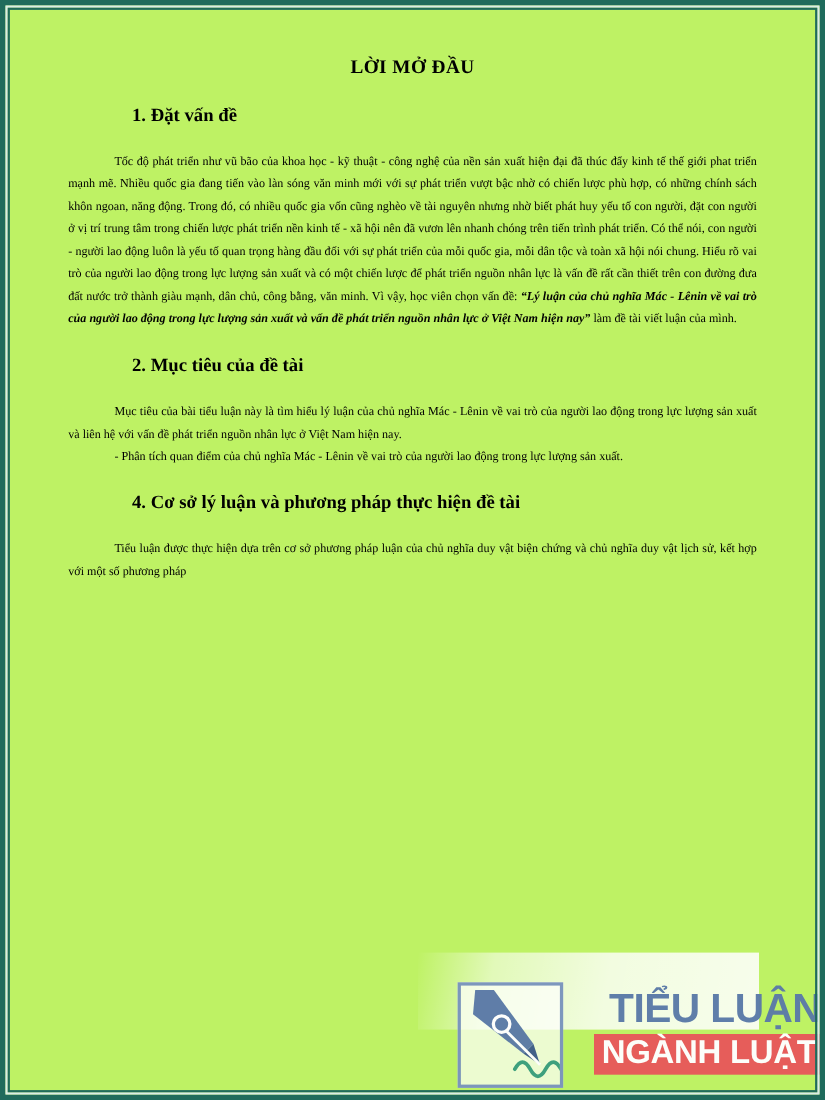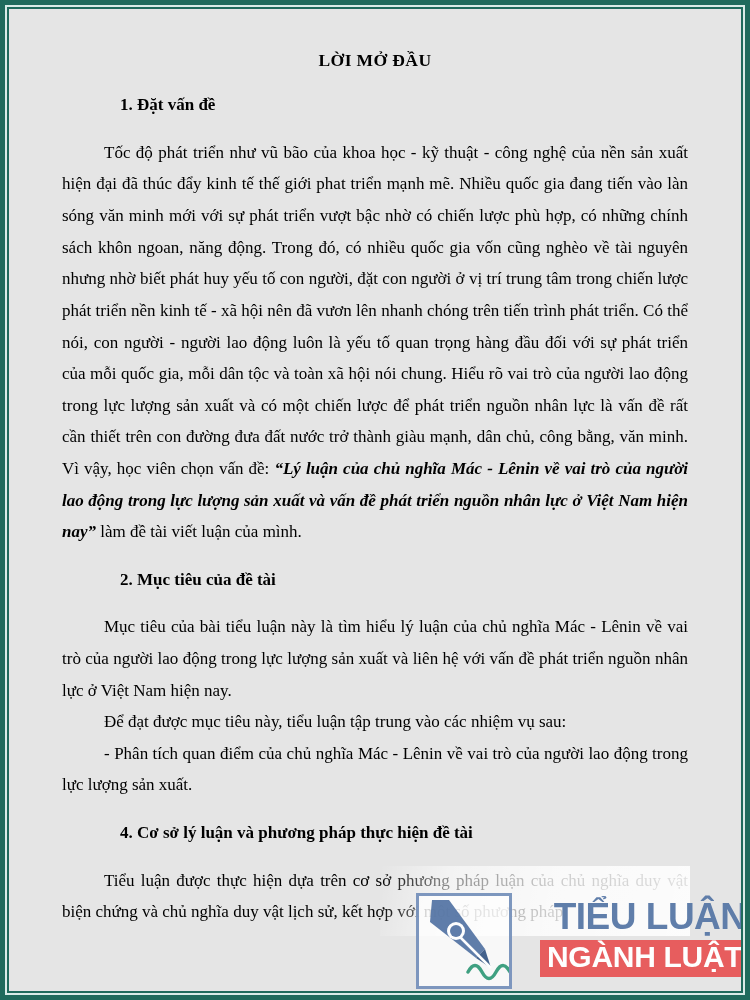--- a/index.html
+++ b/index.html
@@ -9,21 +9,21 @@
     width: 750px;
     height: 1000px;
     overflow: hidden;
     background: #ffffff;
   }
 
   .page {
     position: relative;
     width: 750px;
     height: 1000px;
-    background: #e5e5e5;
+    background: #bef264;
     font-family: "Liberation Serif", "DejaVu Serif", serif;
     color: #000000;
   }
 
   
   .frame-outer {
     position: absolute;
     inset: 0;
     border: 5px solid #1f6b5c;
     pointer-events: none;
@@ -66,21 +66,21 @@
 
   .section-heading {
     font-weight: bold;
     font-size: 17px;
     text-indent: 42px;
     line-height: 1.86;
     margin: 16px;
   }
 
   p.para {
-    font-size: 17px;
+    font-size: 11px;
     line-height: 1.86;
     text-align: justify;
     text-indent: 42px;
     margin: 0;
     hyphens: none;
   }
 
   .quoted {
     font-weight: bold;
     font-style: italic;
@@ -169,21 +169,20 @@
   <div class="doc-body">
 
     <div class="doc-title">LỜI MỞ ĐẦU</div>
 
     <div class="section-heading">1. Đặt vấn đề</div>
     <p class="para"><span>Tốc độ phát triển như vũ bão của khoa học - kỹ thuật - công nghệ của nền sản xuất hiện đại đã thúc đẩy kinh tế thế giới phat triển mạnh mẽ. Nhiều quốc gia đang tiến vào làn sóng văn minh mới với sự phát triển vượt bậc nhờ có chiến lược phù hợp, có những chính sách khôn ngoan, năng động. Trong đó, có nhiều quốc gia vốn cũng nghèo về tài nguyên nhưng nhờ biết phát huy yếu tố con người, đặt con người ở vị trí trung tâm trong chiến lược phát triển nền kinh tế - xã hội nên đã vươn lên nhanh chóng trên tiến trình phát triển. Có thể nói, con người - người lao động luôn là yếu tố quan trọng hàng đầu đối với sự phát triển của mỗi quốc gia, mỗi dân tộc và toàn xã hội nói chung. Hiểu rõ vai trò của người lao động trong lực lượng sản xuất và có một chiến lược để phát triển nguồn nhân lực là vấn đề rất cần thiết trên con đường đưa đất nước trở thành giàu mạnh, dân chủ, công bằng, văn minh. Vì vậy, học viên chọn vấn đề: </span><span class="quoted">“Lý luận của chủ nghĩa Mác - Lênin về vai trò của người lao động trong lực lượng sản xuất và vấn đề phát triển nguồn nhân lực ở Việt Nam hiện nay”</span><span> làm đề tài viết luận của mình.</span></p>
 
     <div class="section-heading">2. Mục tiêu của đề tài</div>
     <p class="para">Mục tiêu của bài tiểu luận này là tìm hiểu lý luận của chủ nghĩa Mác - Lênin về vai trò của người lao động trong lực lượng sản xuất và liên hệ với vấn đề phát triển nguồn nhân lực ở Việt Nam hiện nay.</p>
 
-    <p class="para">Để đạt được mục tiêu này, tiểu luận tập trung vào các nhiệm vụ sau:</p>
     <p class="para">- Phân tích quan điểm của chủ nghĩa Mác - Lênin về vai trò của người lao động trong lực lượng sản xuất.</p>
 
     <div class="section-heading">4. Cơ sở lý luận và phương pháp thực hiện đề tài</div>
     <p class="para">Tiểu luận được thực hiện dựa trên cơ sở phương pháp luận của chủ nghĩa duy vật biện chứng và chủ nghĩa duy vật lịch sử, kết hợp với một số phương pháp</p>
 
   </div>
 
   <div class="fade-mask"></div>
 
   <div class="watermark">

